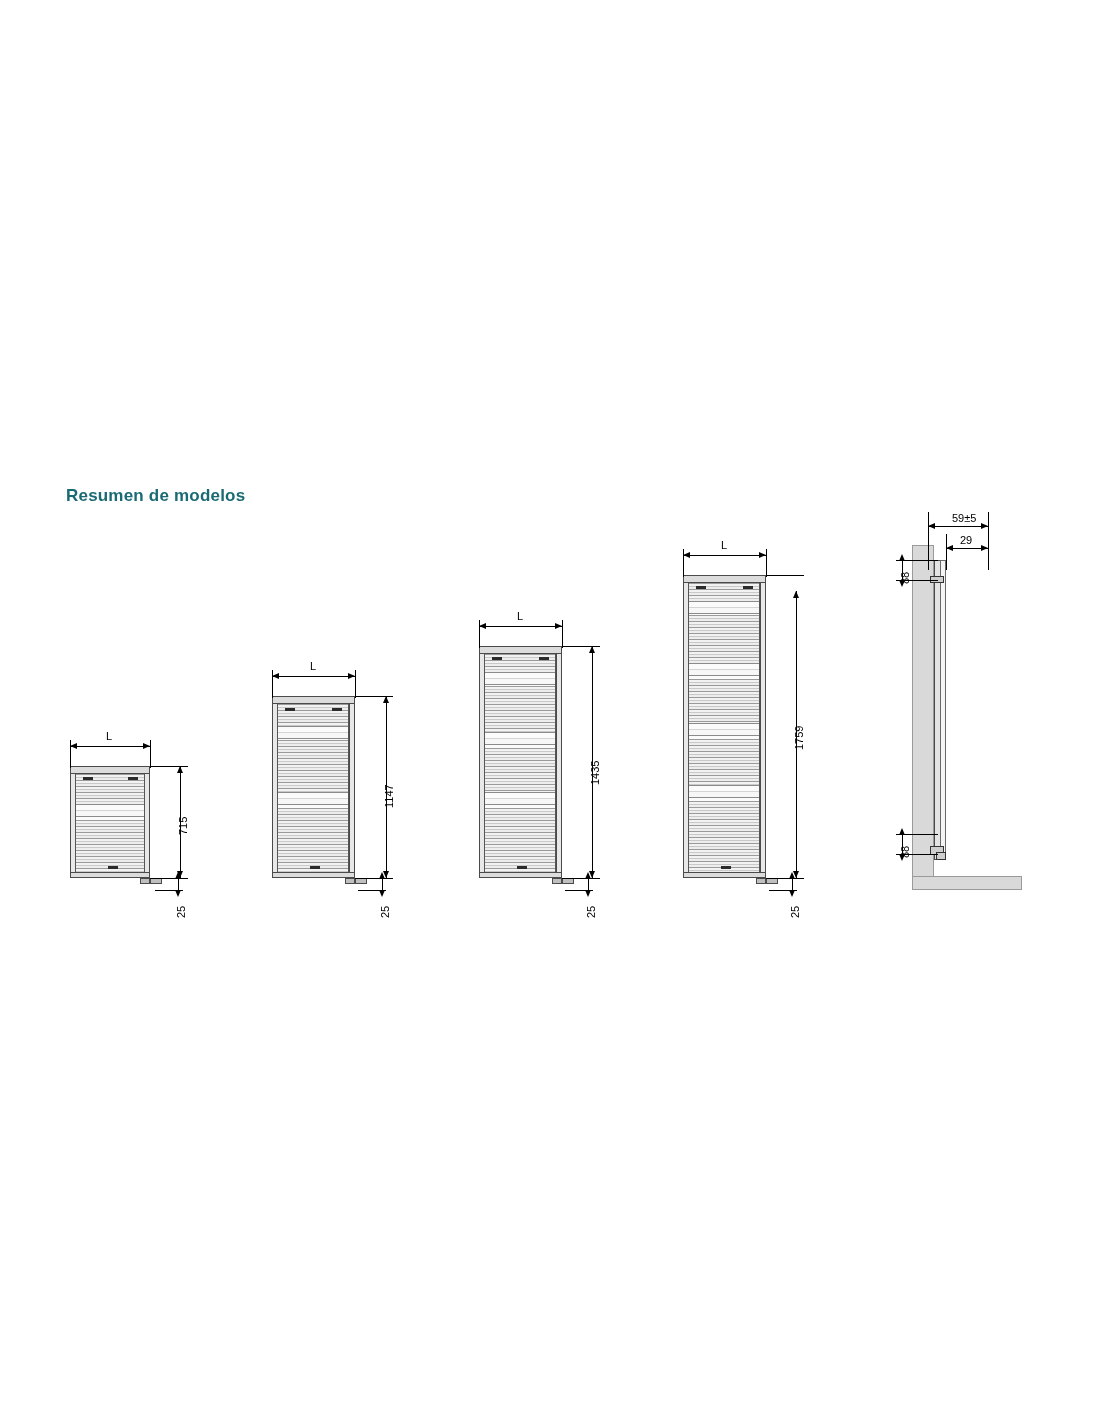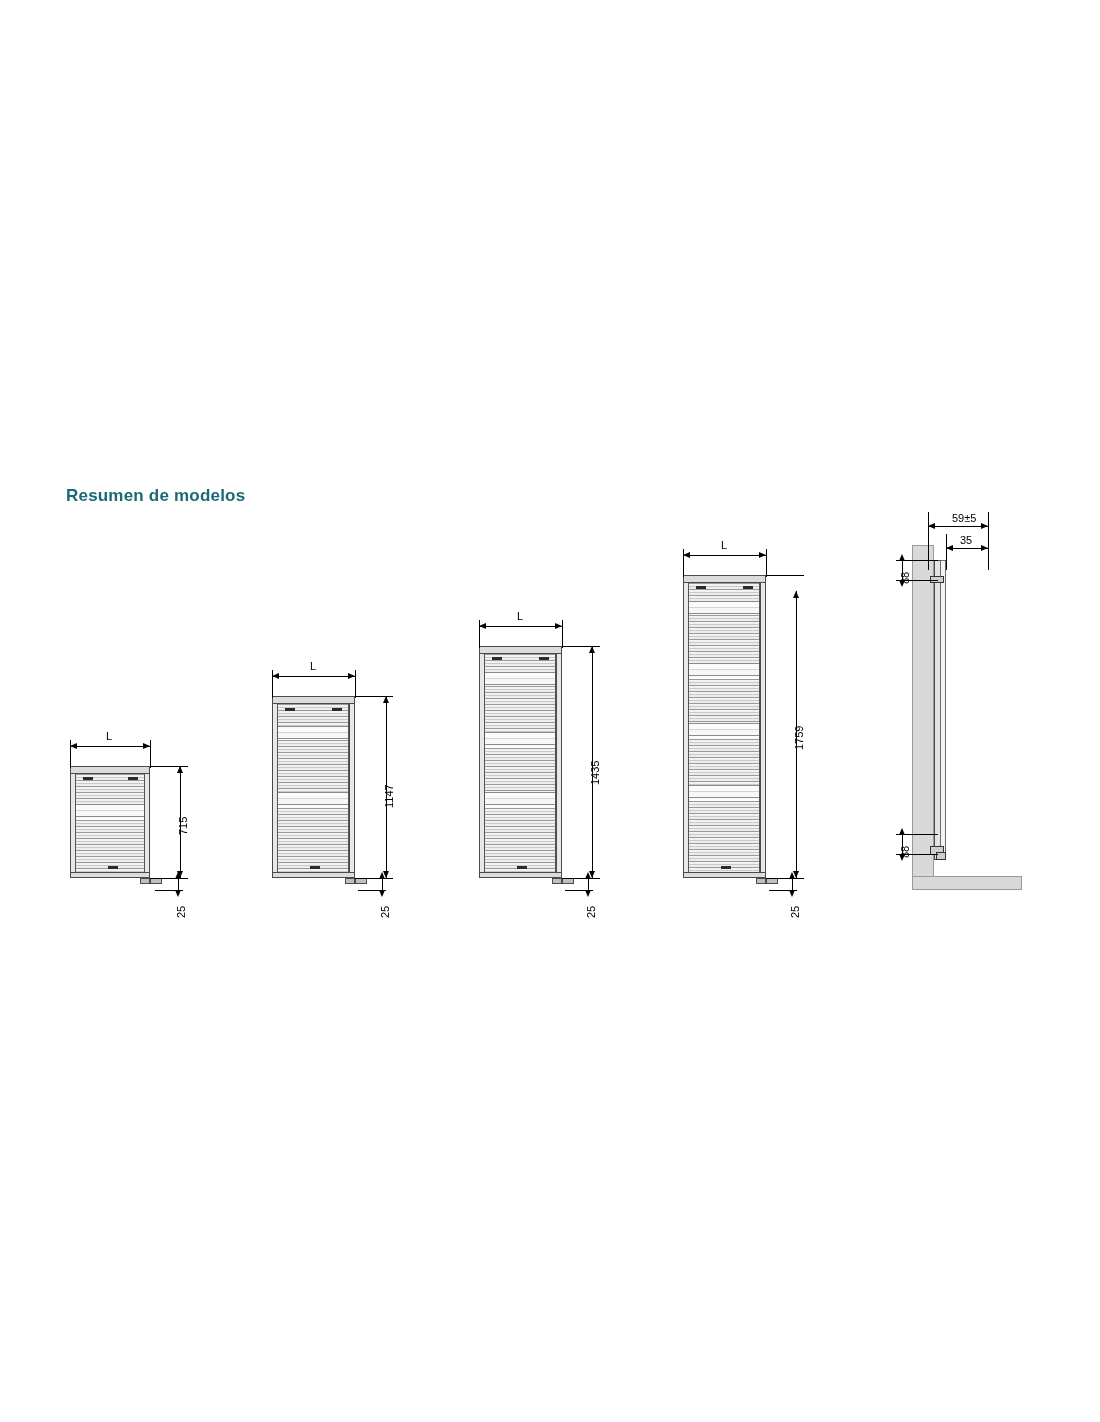--- a/index.html
+++ b/index.html
@@ -371,21 +371,21 @@
     <div class="dline-h" style="left:928px;top:526px;width:60px;"></div>
     <div class="arrow-left" style="left:928px;top:523px;"></div>
     <div class="arrow-right" style="left:981px;top:523px;"></div>
     <div class="dim-label" style="left:952px;top:512px;">59±5</div>
 
     <div class="ext-v" style="left:946px;top:534px;height:36px;"></div>
     <div class="ext-v" style="left:988px;top:534px;height:36px;"></div>
     <div class="dline-h" style="left:946px;top:548px;width:42px;"></div>
     <div class="arrow-left" style="left:946px;top:545px;"></div>
     <div class="arrow-right" style="left:981px;top:545px;"></div>
-    <div class="dim-label" style="left:960px;top:534px;">35</div>
+    <div class="dim-label" style="left:960px;top:534px;">29</div>
 
     <div class="ext" style="left:896px;top:560px;width:42px;"></div>
     <div class="ext" style="left:896px;top:580px;width:42px;"></div>
     <div class="dline-v" style="left:902px;top:560px;height:20px;"></div>
     <div class="arrow-up" style="left:899px;top:554px;"></div>
     <div class="arrow-down" style="left:899px;top:580px;"></div>
     <div class="dim-label vert" style="left:899px;top:584px;">88</div>
 
     <div class="ext" style="left:896px;top:834px;width:42px;"></div>
     <div class="ext" style="left:896px;top:854px;width:42px;"></div>

